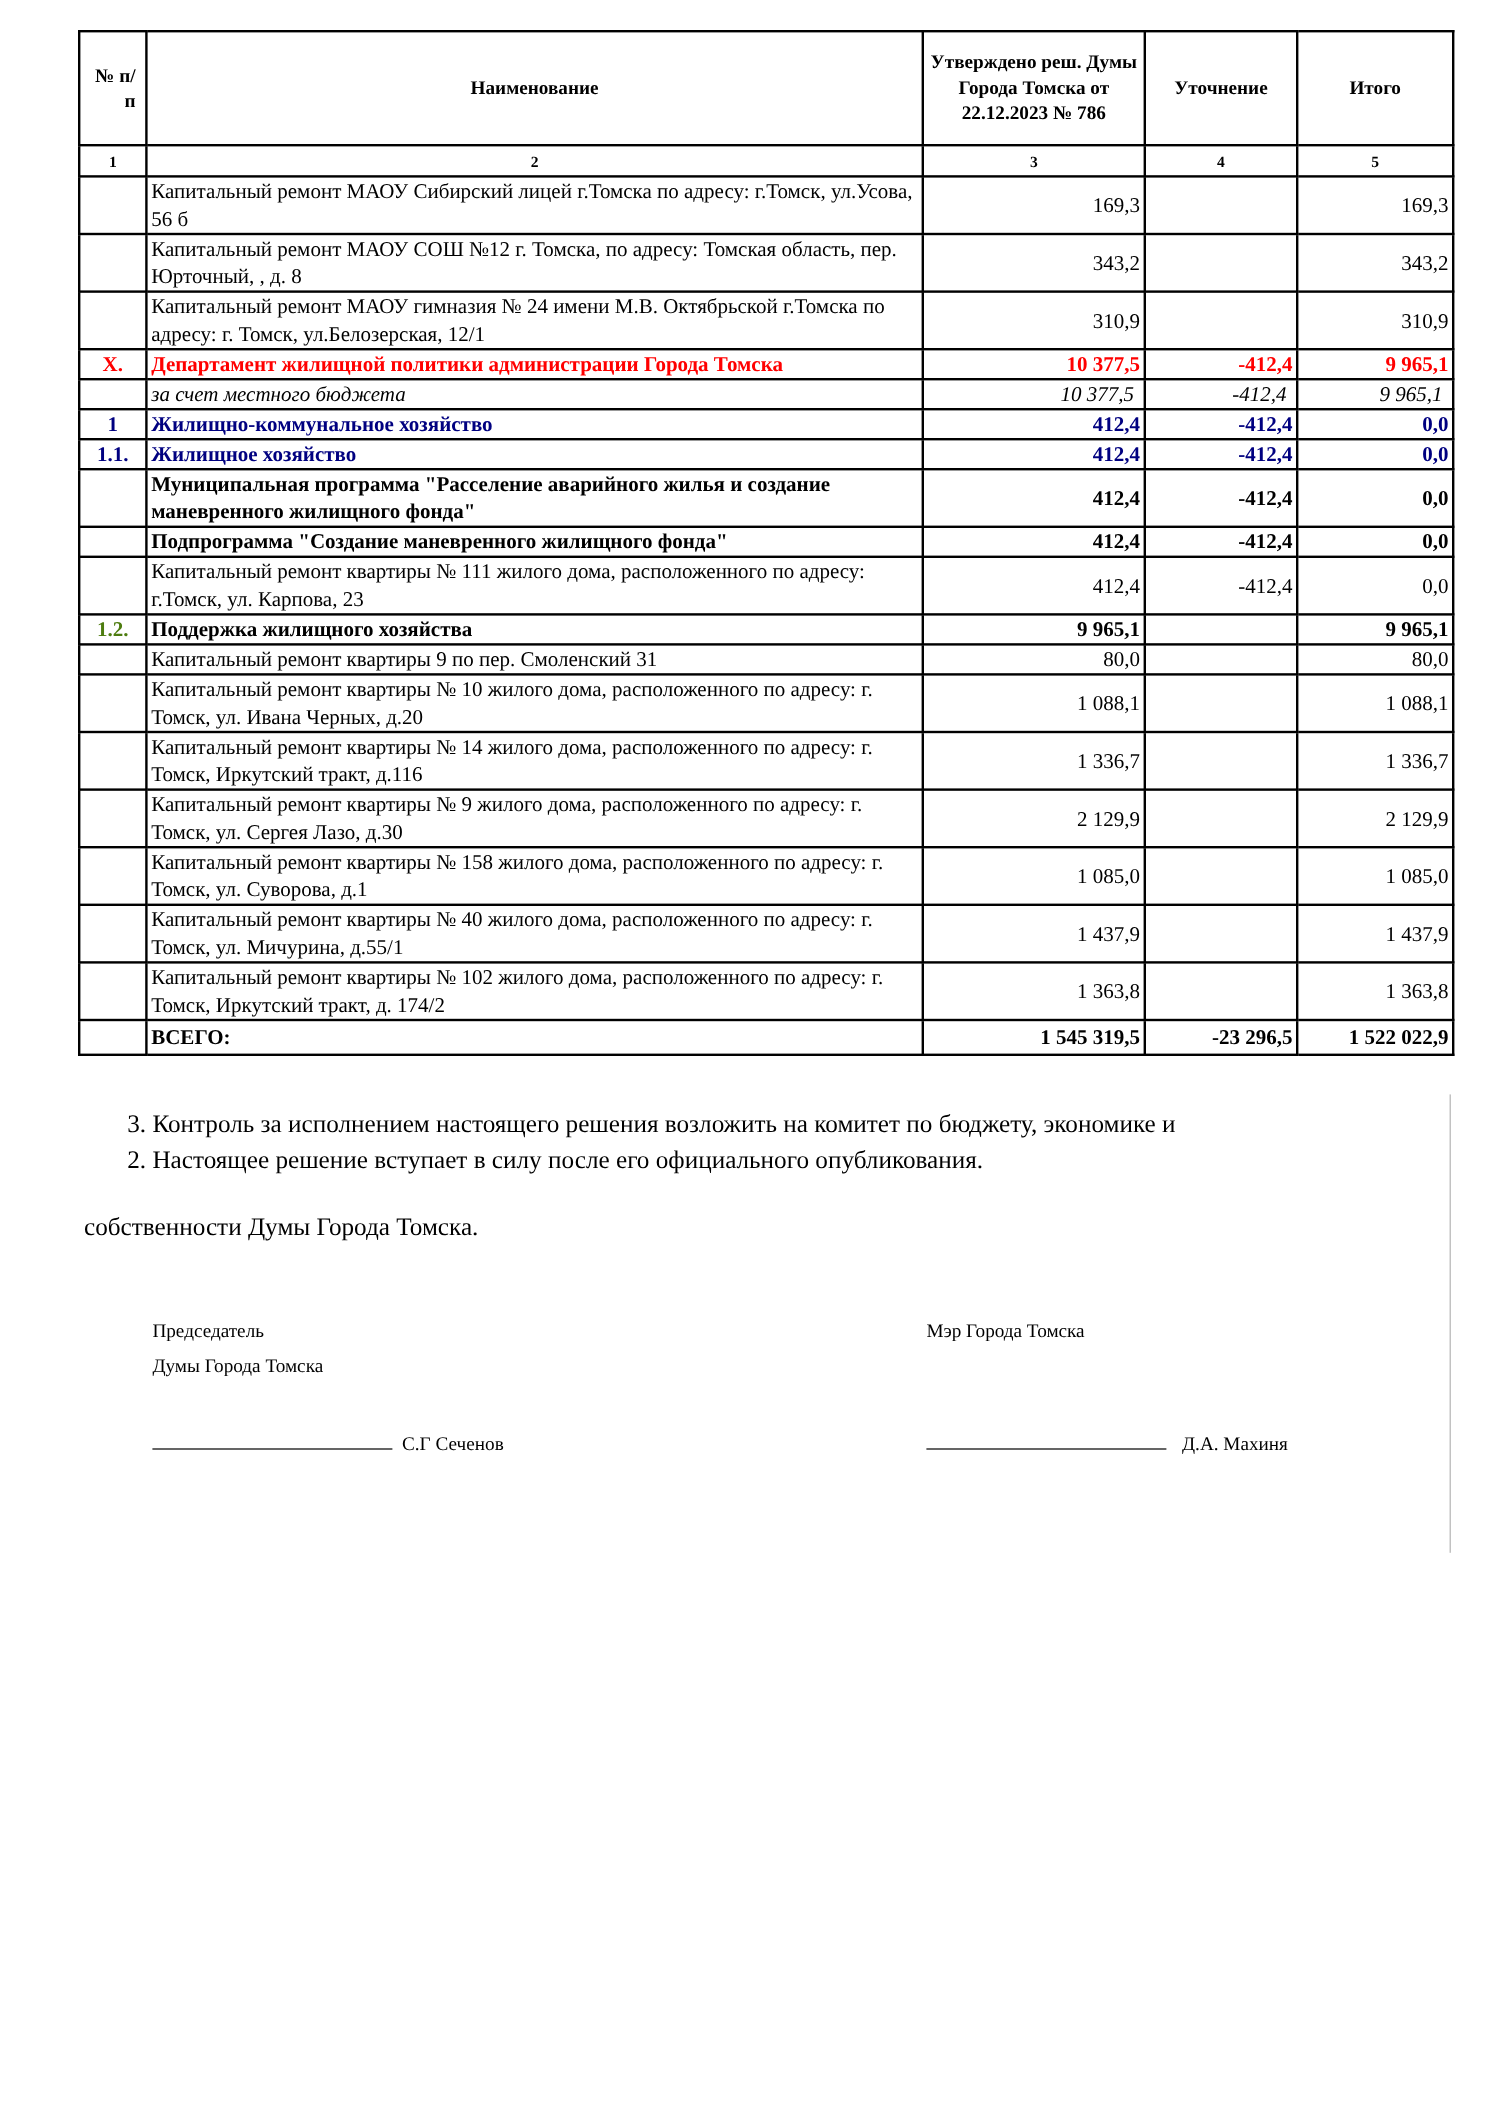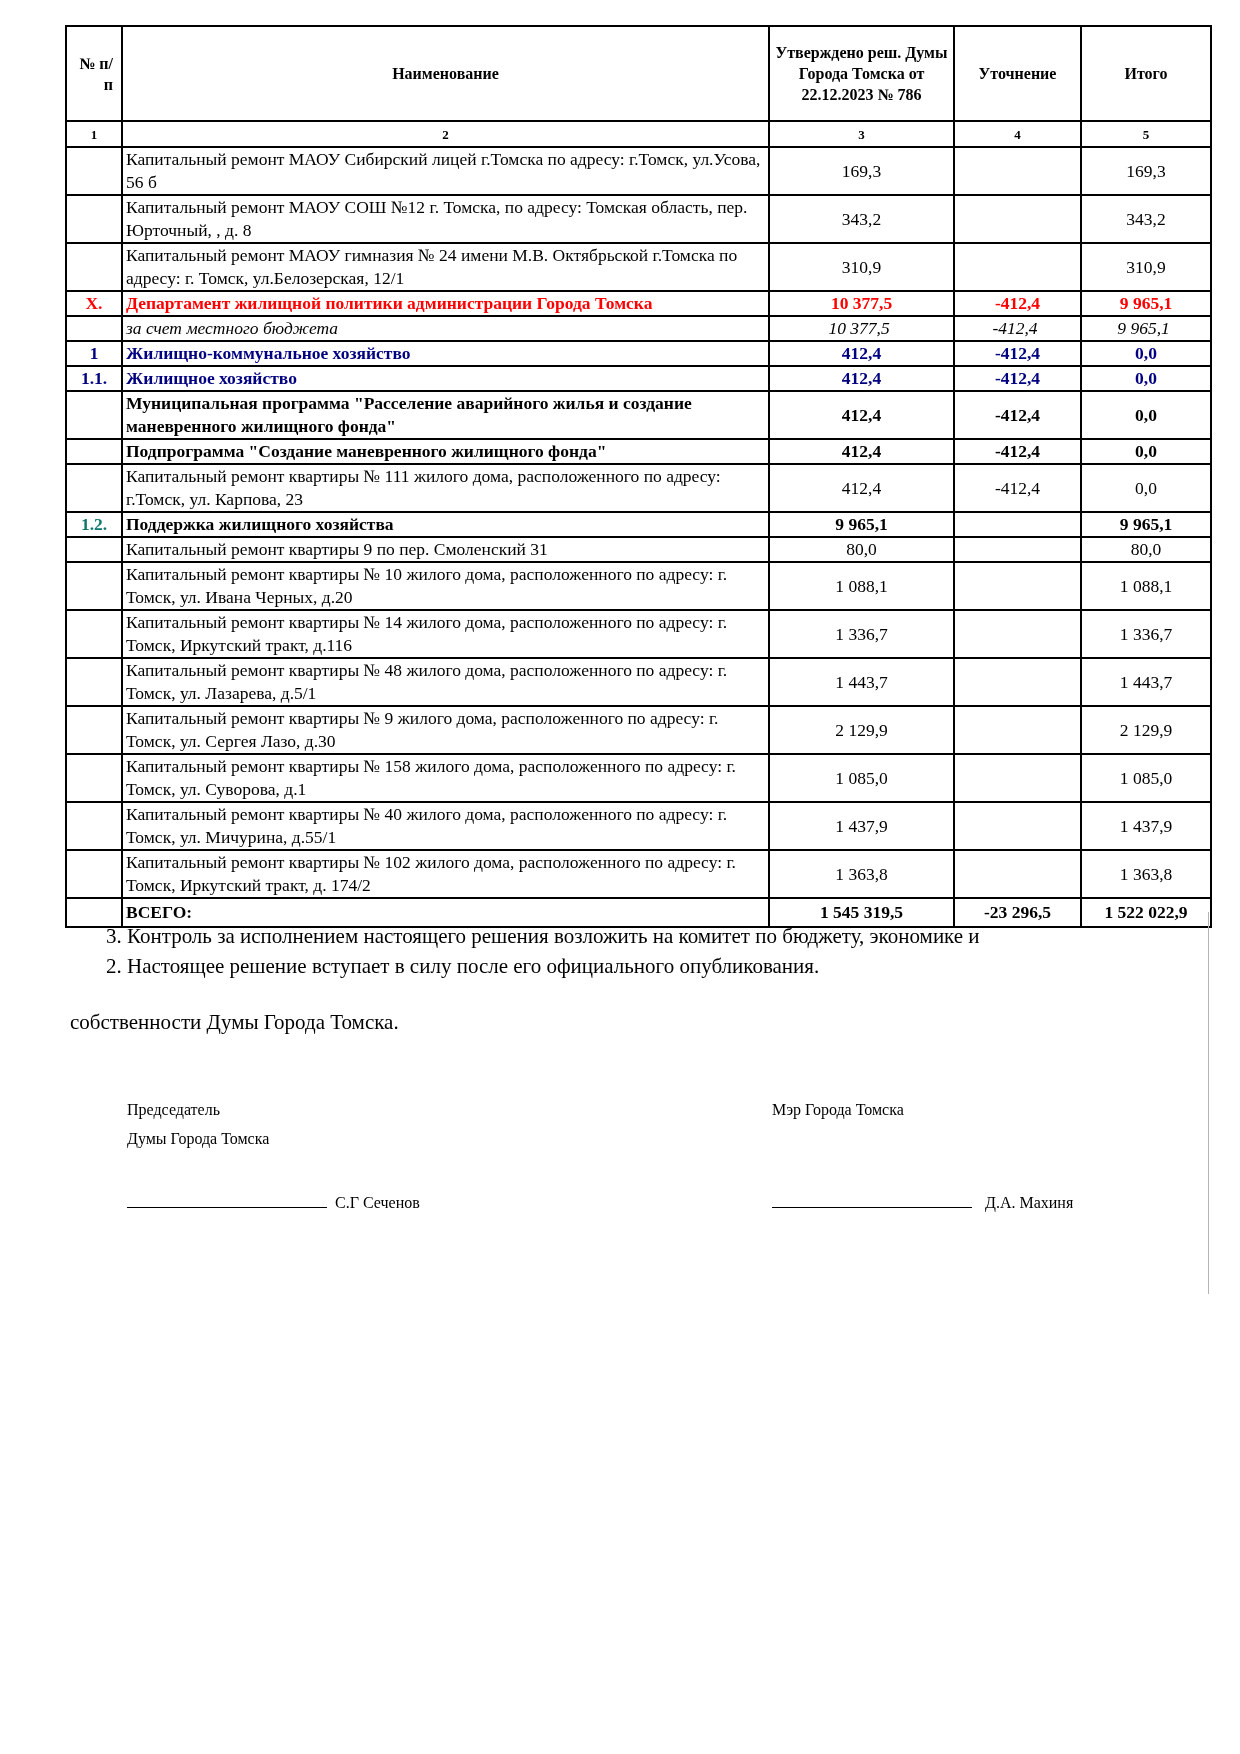--- a/index.html
+++ b/index.html
@@ -7,29 +7,29 @@
          font-family: "Liberation Serif", "DejaVu Serif", serif; color: #000; }
   table.budget { position: absolute; left: 65px; top: 25px; width: 1145px;
                  border-collapse: collapse; table-layout: fixed; }
   table.budget td, table.budget th { border: 2px solid #000; padding: 0 3px; box-sizing: border-box; }
   col.c1 { width: 56px; } col.c2 { width: 647px; } col.c3 { width: 185px; }
   col.c4 { width: 127px; } col.c5 { width: 130px; }
   th { font-weight: bold; font-size: 16px; text-align: center; line-height: 21px; }
   tr.head th { height: 95px; }
   tr.nums td { height: 26px; font-size: 13px; font-weight: bold; text-align: center; }
   td { font-size: 17.5px; line-height: 23px; vertical-align: middle; }
-  td.num { text-align: center; padding-right: 2px; margin-top: 48px; }
+  td.num { text-align: right; padding-right: 2px; margin-top: 48px; }
   td.idx { text-align: center; font-weight: bold; }
   tr.h1 td { height: 24px; } tr.h2 td { height: 48px; }
   tr.total td { height: 29px; }
   .bold td { font-weight: bold; }
   .red td { color: #ff0000; font-weight: bold; }
   .italic td { font-style: italic; }
   .blue td { color: #000080; font-weight: bold; }
-  .blueidx { color: #0f766e; }
+  .blueidx { color: #4d7c0f; }
   .vline { position: absolute; left: 1208px; top: 912px; width: 1px; height: 382px; background: #b4b4b4; }
   .para { position: absolute; font-size: 21px; line-height: 28px; }
   .sig { position: absolute; font-size: 16px; line-height: 29px; }
   .uline { display: inline-block; width: 200px; border-bottom: 1.5px solid #000; height: 20px; vertical-align: baseline; margin-right: 8px; }
 </style>
 </head>
 <body>
 
 <table class="budget">
   <colgroup>
@@ -148,27 +148,20 @@
   </tr>
   <tr class="h2">
     <td class="idx"></td>
     <td>Капитальный ремонт квартиры № 14 жилого дома, расположенного по адресу: г. Томск, Иркутский тракт, д.116</td>
     <td class="num">1 336,7</td>
     <td class="num"></td>
     <td class="num">1 336,7</td>
   </tr>
   <tr class="h2">
     <td class="idx"></td>
-    <td>Капитальный ремонт квартиры № 48 жилого дома, расположенного по адресу: г. Томск, ул. Лазарева, д.5/1</td>
-    <td class="num">1 443,7</td>
-    <td class="num"></td>
-    <td class="num">1 443,7</td>
-  </tr>
-  <tr class="h2">
-    <td class="idx"></td>
     <td>Капитальный ремонт квартиры № 9 жилого дома, расположенного по адресу: г. Томск, ул. Сергея Лазо, д.30</td>
     <td class="num">2 129,9</td>
     <td class="num"></td>
     <td class="num">2 129,9</td>
   </tr>
   <tr class="h2">
     <td class="idx"></td>
     <td>Капитальный ремонт квартиры № 158 жилого дома, расположенного по адресу: г. Томск, ул. Суворова, д.1</td>
     <td class="num">1 085,0</td>
     <td class="num"></td>

